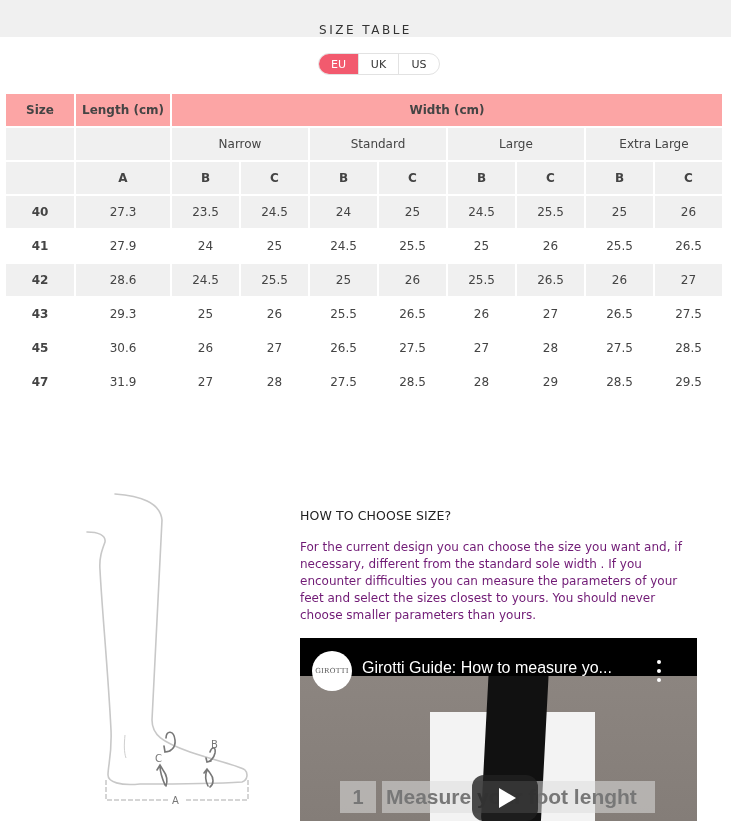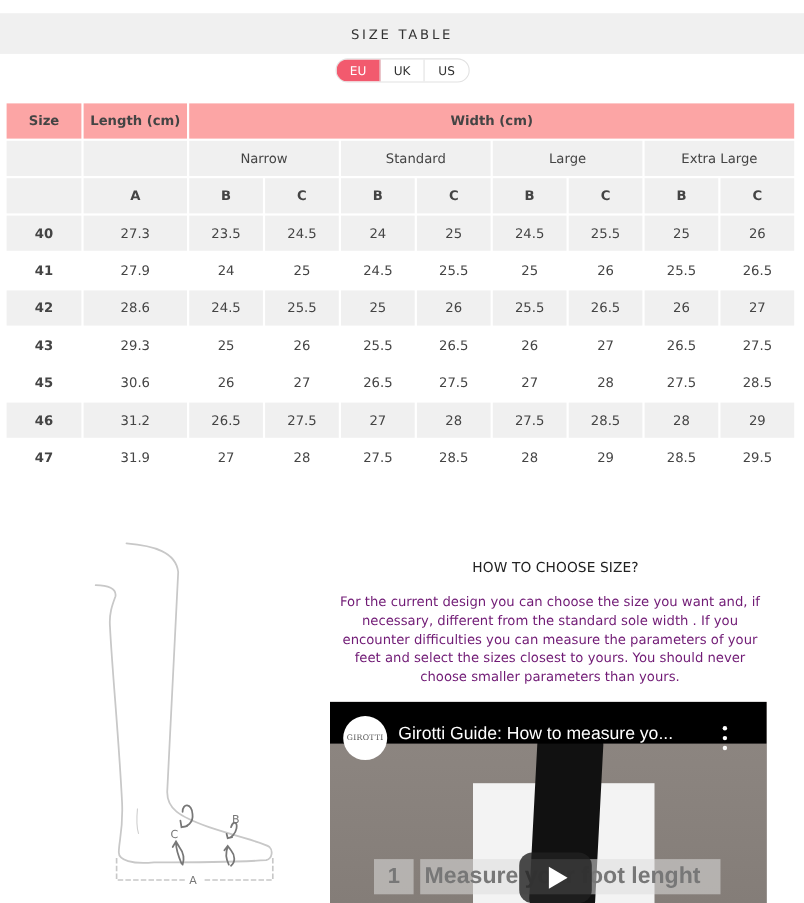--- a/index.html
+++ b/index.html
@@ -1,40 +1,40 @@
 <!DOCTYPE html>
 <html><head>
 <meta charset="utf-8">
 <style>
   * { box-sizing: border-box; margin: 0; padding: 0; }
   html, body { width: 731px; height: 821px; overflow: hidden; background: #ffffff; }
   body { font-family: "DejaVu Sans", sans-serif; color: #333; position: relative; }
 
-  .topbar { position: absolute; left: 0; top: 0; width: 731px; height: 37px; background: #f0f0f0; display: flex; align-items: center; justify-content: center; margin-top: 12px; }
+  .topbar { position: absolute; left: 0; top: 0; width: 731px; height: 37px; background: #f0f0f0; display: flex; align-items: flex-end; justify-content: center; }
   .topbar-title { font-size: 12px; letter-spacing: 2.5px; color: #333; }
 
-  .units { position: absolute; left: 305px; top: 53px; height: 22px; display: flex; border: 1px solid #e2e2e2; border-radius: 11px; overflow: hidden; background: #fff; }
+  .units { position: absolute; left: 318px; top: 53px; height: 22px; display: flex; border: 1px solid #e2e2e2; border-radius: 11px; overflow: hidden; background: #fff; }
   .unit-btn { width: 40px; height: 20px; font-size: 11px; display: flex; align-items: center; justify-content: center; color: #333; border-right: 1px solid #e2e2e2; cursor: pointer; }
   .unit-btn:last-child { border-right: none; }
   .unit-btn.active { background: #f25a6e; color: #fff; }
 
   table.size-table { position: absolute; left: 6px; top: 94px; border-collapse: separate; border-spacing: 2px; margin-left: -2px; margin-top: -2px; }
   table.size-table td, table.size-table th { height: 32px; text-align: center; vertical-align: middle; font-size: 12px; color: #444; }
   .hdr th { background: #fca5a5; color: #fff; font-weight: bold; font-size: 12px; height: 33px; }
   .grey td, .grey th { background: #f0f0f0; }
   .group-label { font-weight: normal; color: #555; }
   .sub th { font-weight: bold; color: #222; }
   .row-size { font-weight: bold; color: #222; }
   col.c-size { width: 68px; }
   col.c-len { width: 94px; }
   col.c-w { width: 67px; }
 
   .leg { position: absolute; left: 80px; top: 490px; width: 190px; height: 320px; }
 
-  .guide { position: absolute; left: 300px; top: 508px; width: 410px; text-align: center; }
+  .guide { position: absolute; left: 300px; top: 508px; width: 410px; }
   .guide-title { font-size: 12.5px; color: #222; margin-bottom: 16px; letter-spacing: 0.1px; }
   .guide-text { font-size: 12px; line-height: 17px; color: #701a75; width: 400px; }
 
   .video { position: absolute; left: 300px; top: 638px; width: 397px; height: 236px; background: #8a8480; overflow: hidden; }
   .video-top { position: absolute; left: 0; top: 0; width: 100%; height: 38px; background: #000; }
   .video-bg { position: absolute; left: 0; top: 38px; width: 100%; height: 145px; background: linear-gradient(#8c8580, #847d78); }
   .paper { position: absolute; left: 130px; top: 74px; width: 165px; height: 120px; background: #f3f3f3; }
   .sock { position: absolute; left: 185px; top: 20px; width: 60px; height: 170px; background: #111; border-radius: 18px 18px 10px 10px; transform: rotate(3deg); }
   .channel-avatar { position: absolute; left: 12px; top: 13px; width: 40px; height: 40px; border-radius: 50%; background: #fff; display: flex; align-items: center; justify-content: center; font-family: "DejaVu Serif", serif; font-size: 7px; color: #555; letter-spacing: 0.3px; }
   .video-title { position: absolute; left: 62px; top: 21px; font-size: 16px; color: #fff; font-family: "Liberation Sans", sans-serif; white-space: nowrap; }
@@ -152,32 +152,20 @@
         <td>30.6</td>
         <td>26</td>
         <td>27</td>
         <td>26.5</td>
         <td>27.5</td>
         <td>27</td>
         <td>28</td>
         <td>27.5</td>
         <td>28.5</td>
       </tr>
-      <tr class="grey">
-        <td class="row-size">46</td>
-        <td>31.2</td>
-        <td>26.5</td>
-        <td>27.5</td>
-        <td>27</td>
-        <td>28</td>
-        <td>27.5</td>
-        <td>28.5</td>
-        <td>28</td>
-        <td>29</td>
-      </tr>
       <tr>
         <td class="row-size">47</td>
         <td>31.9</td>
         <td>27</td>
         <td>28</td>
         <td>27.5</td>
         <td>28.5</td>
         <td>28</td>
         <td>29</td>
         <td>28.5</td>

